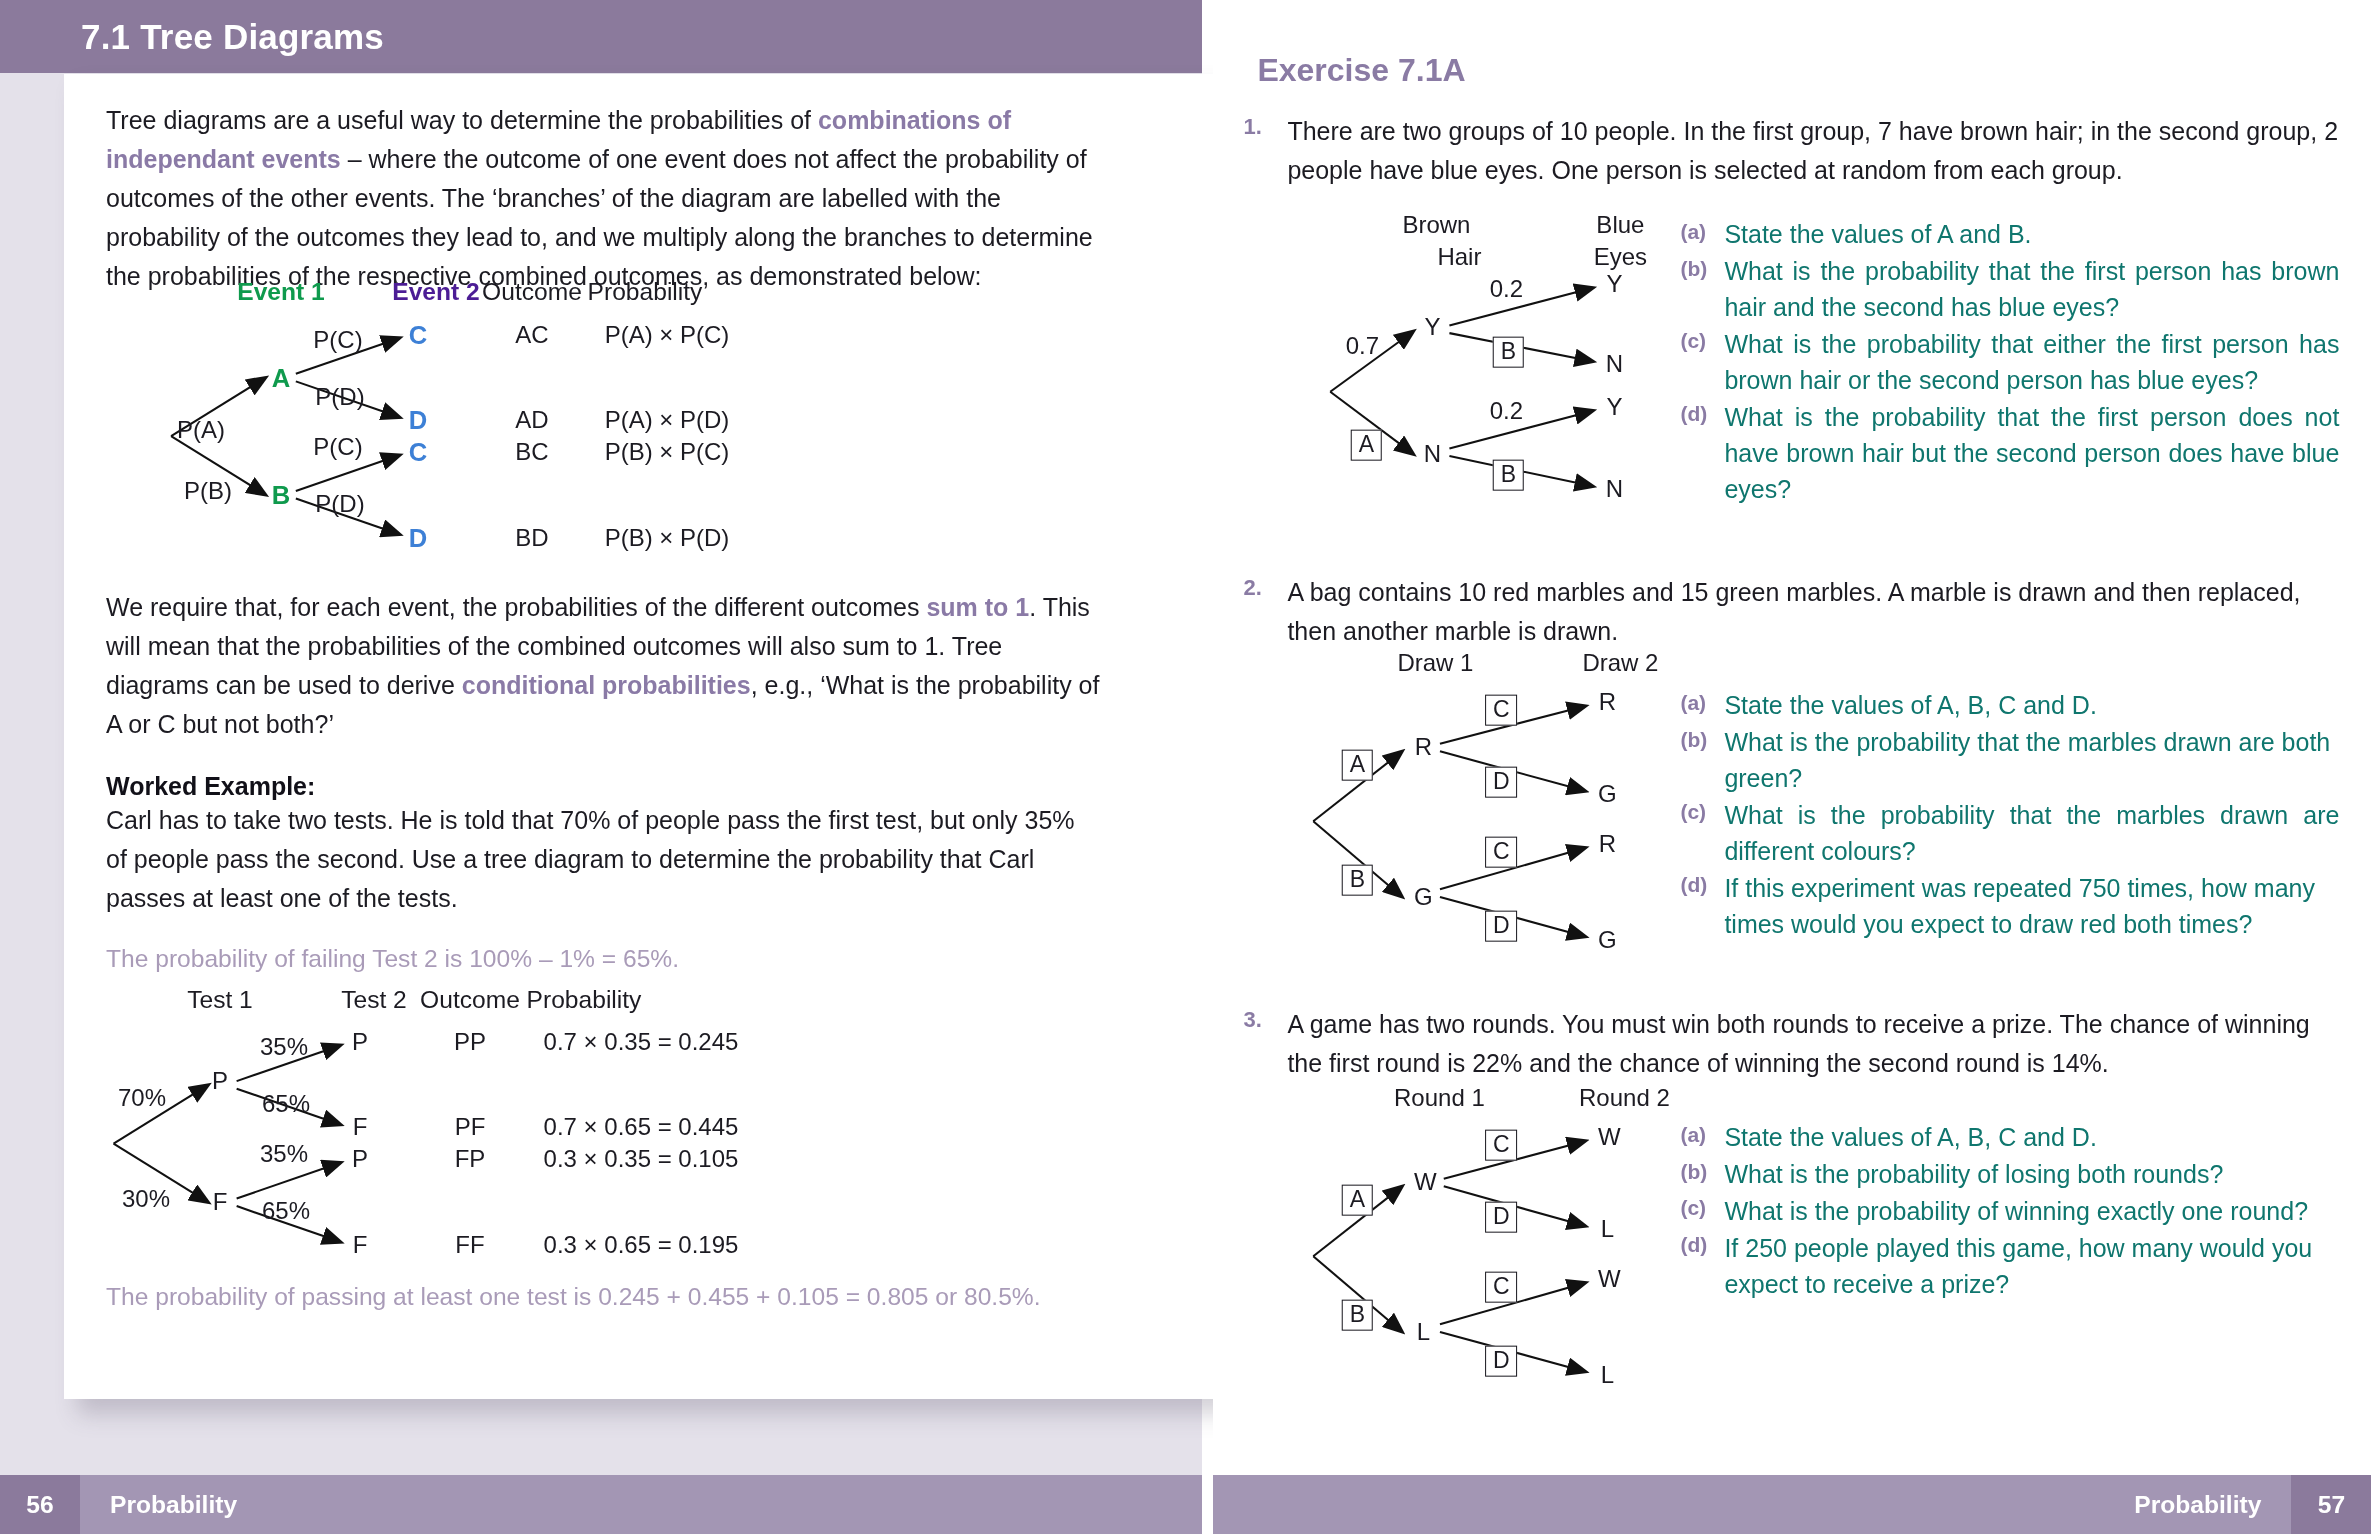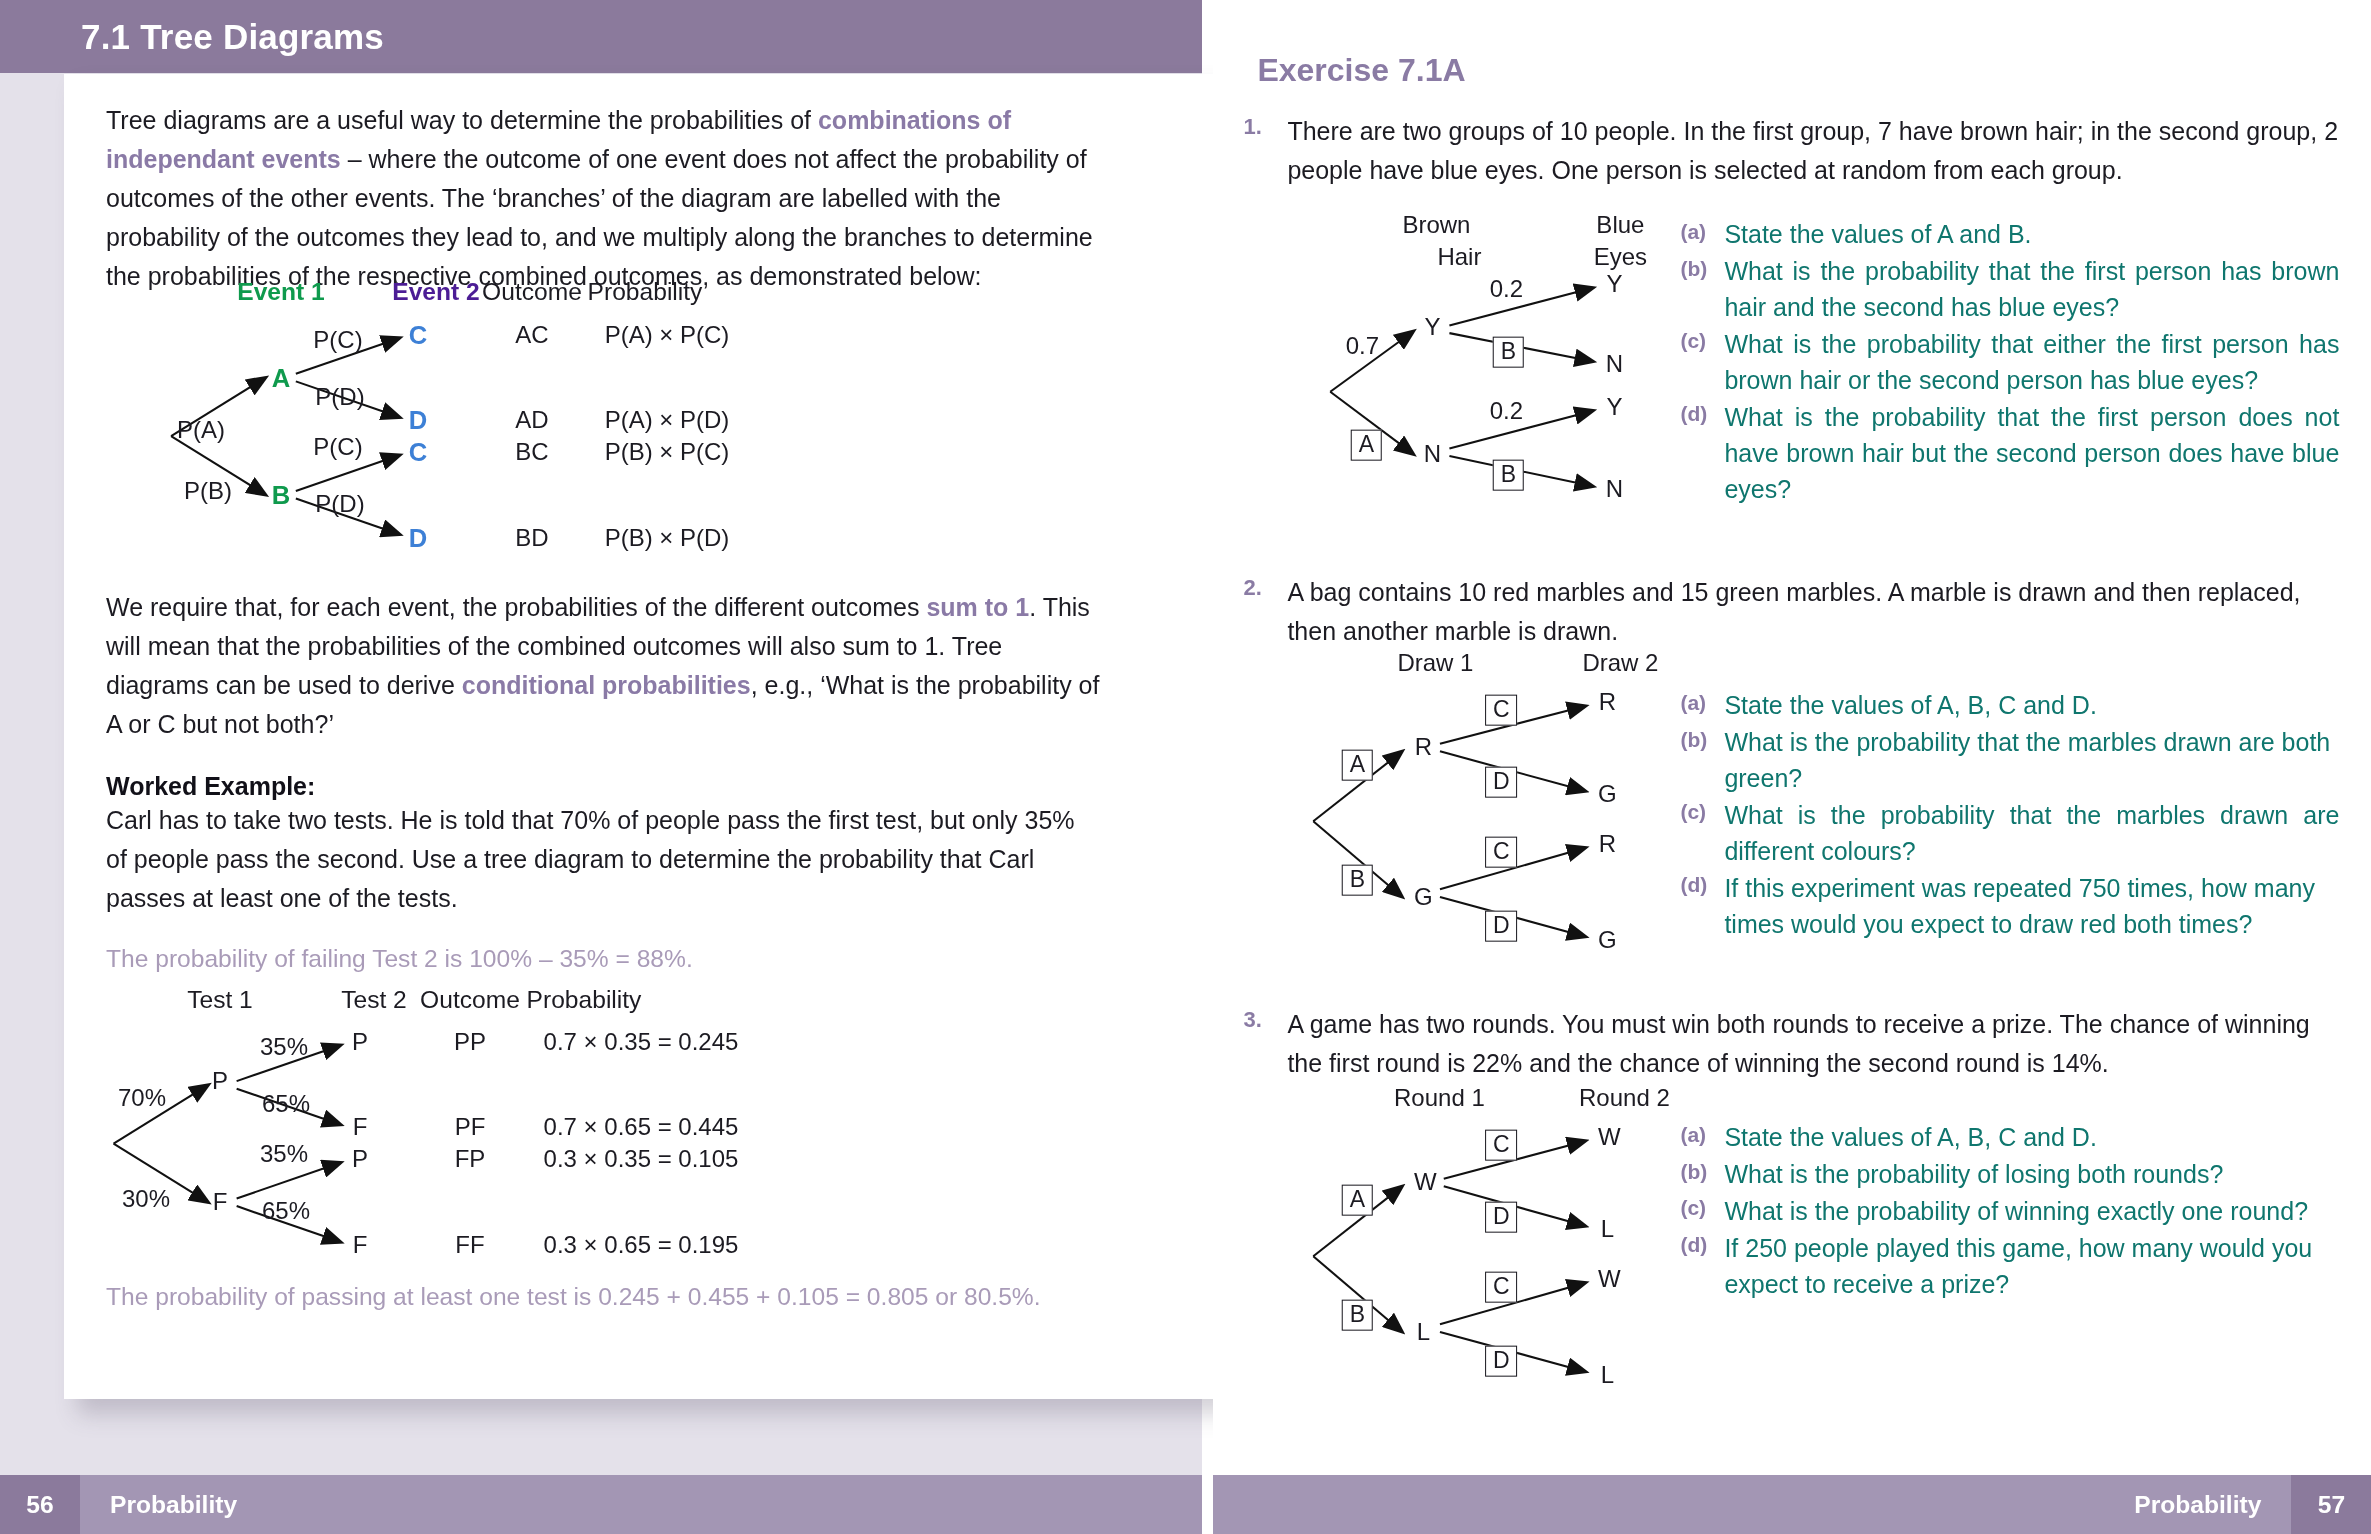--- a/index.html
+++ b/index.html
@@ -198,21 +198,21 @@
 
         <div class="body-par"><span>We require that, for each event, the probabilities of the different outcomes </span><span class="hl">sum to 1</span><span>. This will mean that the probabilities of the combined outcomes will also sum to 1. Tree diagrams can be used to derive </span><span class="hl">conditional probabilities</span><span>, e.g., ‘What is the probability of A or C but not both?’</span></div>
 
         <div class="spacer-30"></div>
 
         <div class="wx-head">Worked Example:</div>
         <div class="body-par">Carl has to take two tests. He is told that 70% of people pass the first test, but only 35% of people pass the second. Use a tree diagram to determine the probability that Carl passes at least one of the tests.</div>
 
         <div class="spacer-24"></div>
 
-        <div class="soft-note">The probability of failing Test 2 is 100% – 35% = 88%.</div>
+        <div class="soft-note">The probability of failing Test 2 is 100% – 1% = 65%.</div>
 
         <div class="spacer-30"></div>
 
         <div class="tree" style="height:237px; margin-top:23px;">
           <svg width="994" height="237" viewBox="0 0 1050 250">
             <defs>
               <marker id="ah2" markerWidth="11" markerHeight="9" refX="9" refY="4.5" orient="auto">
                 <path d="M0,0 L11,4.5 L0,9 z" fill="#111"></path>
               </marker>
             </defs>

